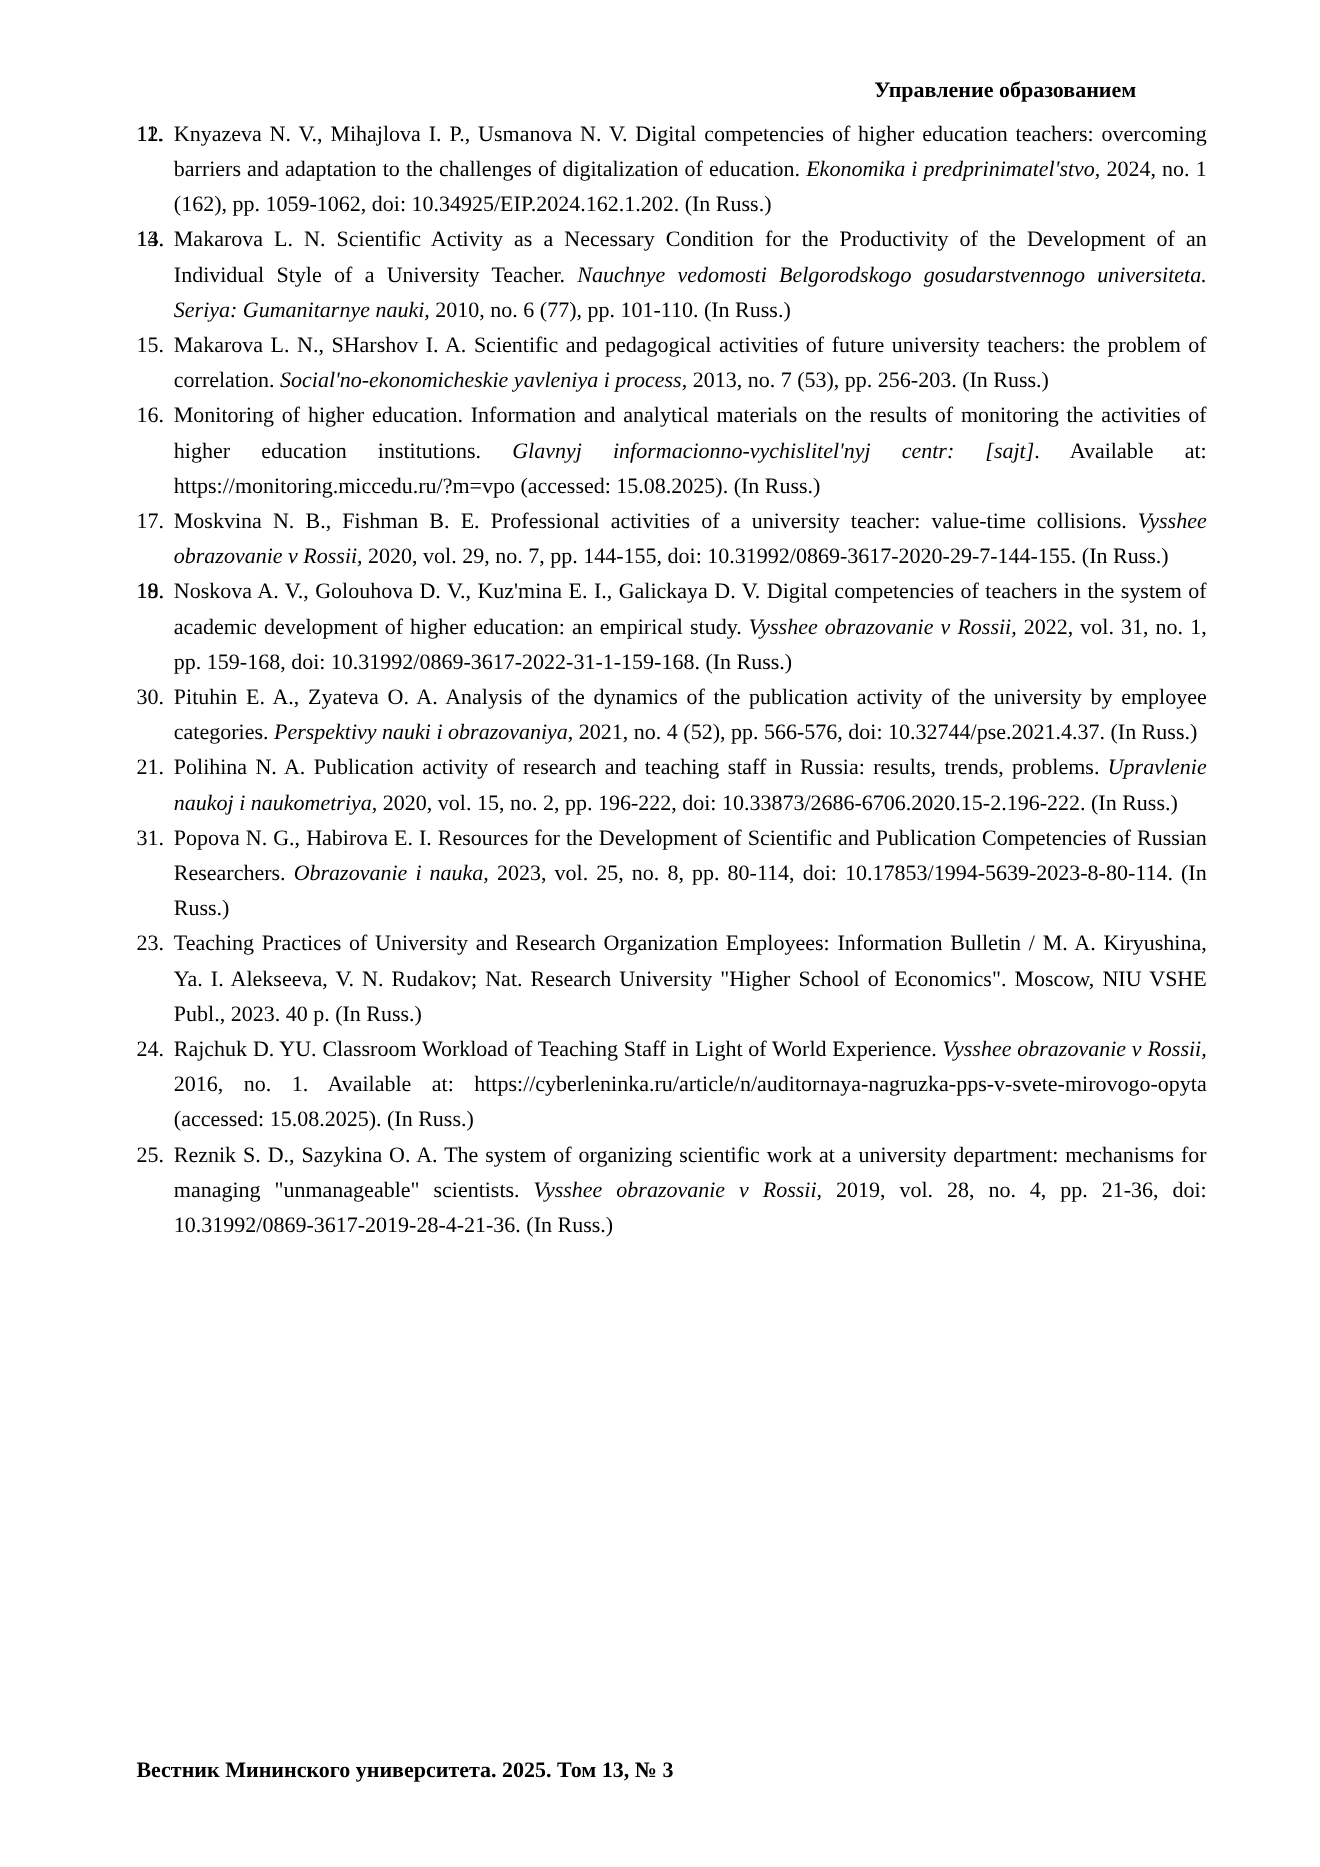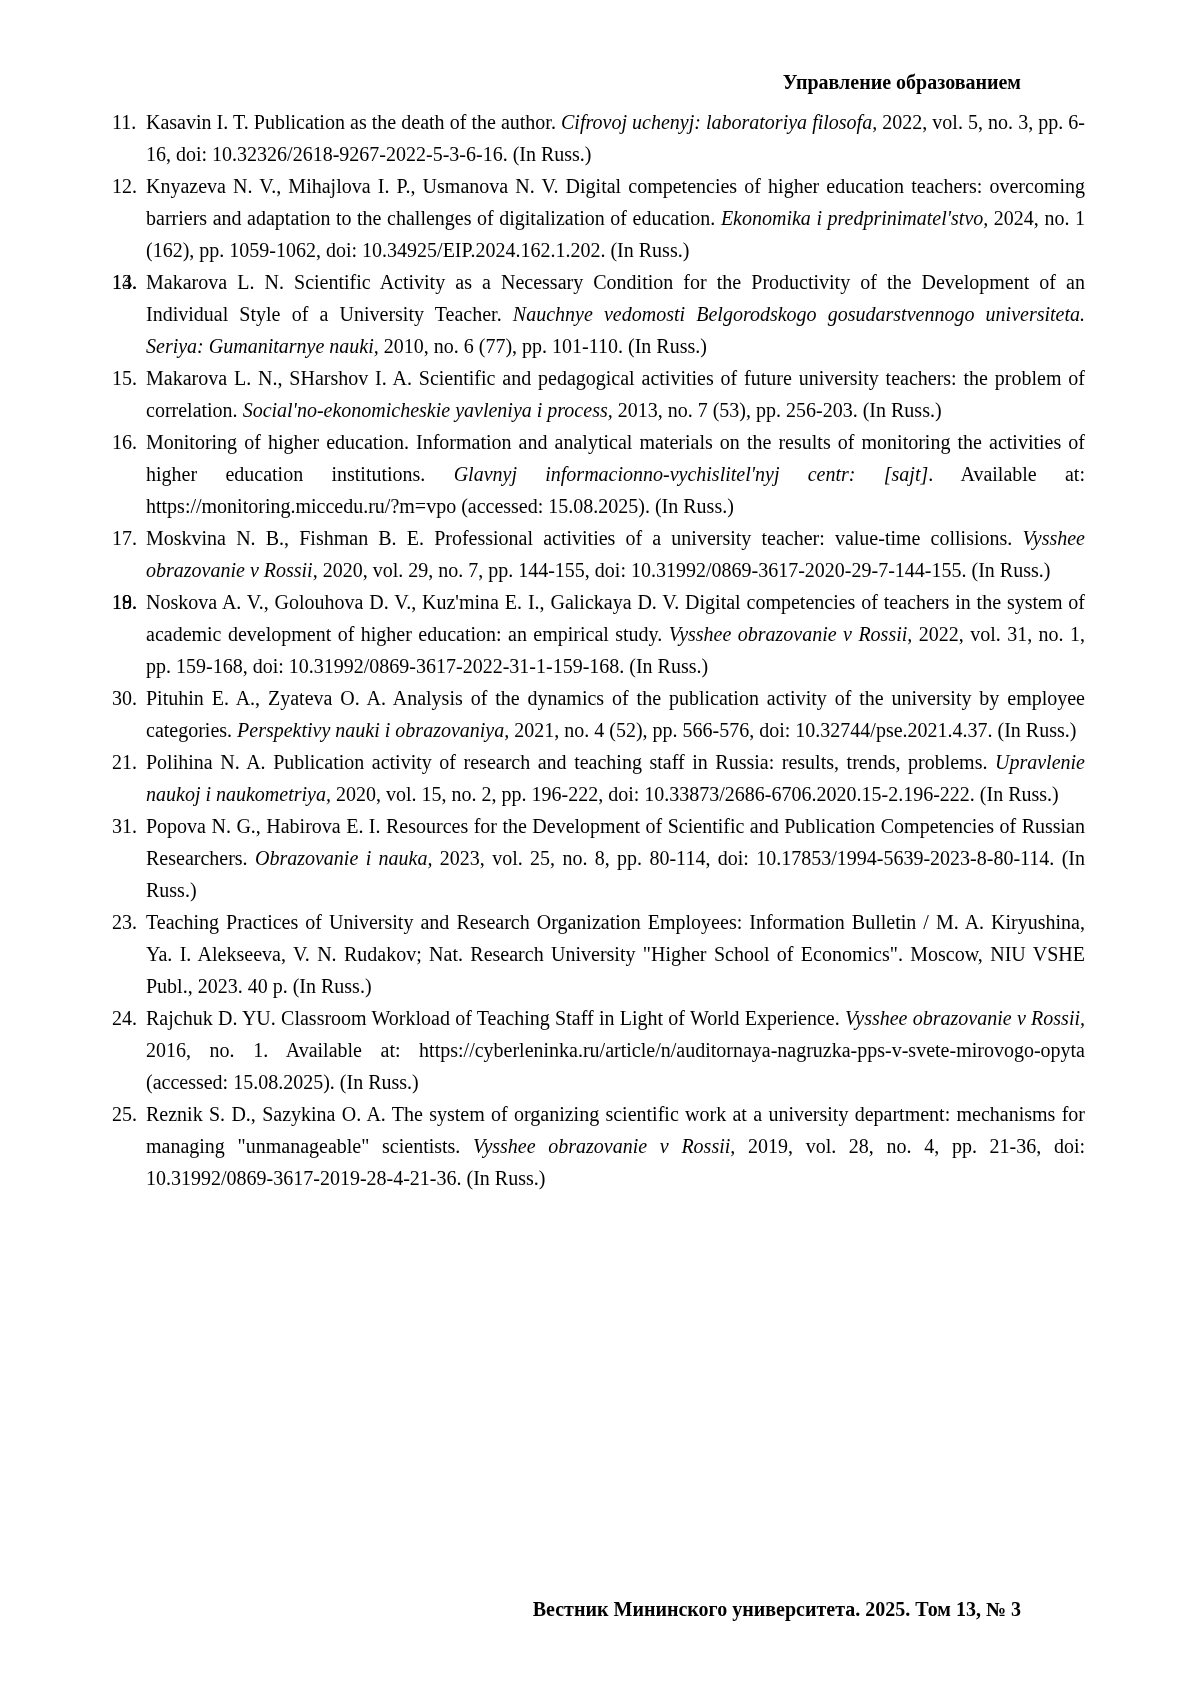--- a/index.html
+++ b/index.html
@@ -9,20 +9,21 @@
     background: #ffffff;
   }
   .page {
     position: relative;
     width: 1136px;
     height: 1697px;
     background: #ffffff;
     font-family: "Liberation Serif", "DejaVu Serif", serif;
     color: #000000;
     overflow: hidden;
+    margin-left: 12px;
   }
   .running-header {
     position: absolute;
     top: 70px;
     left: 112px;
     right: 115px;
     text-align: right;
     font-weight: bold;
     font-size: 20px;
     line-height: 24px;
@@ -49,34 +50,33 @@
     top: 0;
   }
   .ref-text em {
     font-style: italic;
   }
   .running-footer {
     position: absolute;
     top: 1596px;
     left: 112px;
     right: 115px;
-    text-align: right;
     font-weight: bold;
     font-size: 20px;
     line-height: 26px;
   }
 </style>
 </head>
 <body>
 
 <div class="page">
   <div class="running-header">Управление образованием</div>
 
   <ol class="references">
-      <li><span class="ref-num">11.</span><span class="ref-text"><span>Kasavin I. T. Publication as the death of the author. </span><em>Cifrovoj uchenyj: laboratoriya filosofa,</em><span> 2022, vol. 5, no. 3, pp. 6-16, doi: 10.32326/2618-9267-2022-5-3-6-16. (In Russ.)</span></span></li>
+      <li><span class="ref-num">11.</span></li>
       <li><span class="ref-num">12.</span><span class="ref-text"><span>Knyazeva N. V., Mihajlova I. P., Usmanova N. V. Digital competencies of higher education teachers: overcoming barriers and adaptation to the challenges of digitalization of education. </span><em>Ekonomika i predprinimatel'stvo,</em><span> 2024, no. 1 (162), pp. 1059-1062, doi: 10.34925/EIP.2024.162.1.202. (In Russ.)</span></span></li>
       <li><span class="ref-num">13.</span></li>
       <li><span class="ref-num">14.</span><span class="ref-text"><span>Makarova L. N. Scientific Activity as a Necessary Condition for the Productivity of the Development of an Individual Style of a University Teacher. </span><em>Nauchnye vedomosti Belgorodskogo gosudarstvennogo universiteta. Seriya: Gumanitarnye nauki,</em><span> 2010, no. 6 (77), pp. 101-110. (In Russ.)</span></span></li>
       <li><span class="ref-num">15.</span><span class="ref-text"><span>Makarova L. N., SHarshov I. A. Scientific and pedagogical activities of future university teachers: the problem of correlation. </span><em>Social'no-ekonomicheskie yavleniya i process,</em><span> 2013, no. 7 (53), pp. 256-203. (In Russ.)</span></span></li>
       <li><span class="ref-num">16.</span><span class="ref-text"><span>Monitoring of higher education. Information and analytical materials on the results of monitoring the activities of higher education institutions. </span><em>Glavnyj informacionno-vychislitel'nyj centr: [sajt]</em><span>. Available at: https://monitoring.miccedu.ru/?m=vpo (accessed: 15.08.2025). (In Russ.)</span></span></li>
       <li><span class="ref-num">17.</span><span class="ref-text"><span>Moskvina N. B., Fishman B. E. Professional activities of a university teacher: value-time collisions. </span><em>Vysshee obrazovanie v Rossii,</em><span> 2020, vol. 29, no. 7, pp. 144-155, doi: 10.31992/0869-3617-2020-29-7-144-155. (In Russ.)</span></span></li>
       <li><span class="ref-num">18.</span></li>
       <li><span class="ref-num">19.</span><span class="ref-text"><span>Noskova A. V., Golouhova D. V., Kuz'mina E. I., Galickaya D. V. Digital competencies of teachers in the system of academic development of higher education: an empirical study. </span><em>Vysshee obrazovanie v Rossii,</em><span> 2022, vol. 31, no. 1, pp. 159-168, doi: 10.31992/0869-3617-2022-31-1-159-168. (In Russ.)</span></span></li>
       <li><span class="ref-num">30.</span><span class="ref-text"><span>Pituhin E. A., Zyateva O. A. Analysis of the dynamics of the publication activity of the university by employee categories. </span><em>Perspektivy nauki i obrazovaniya,</em><span> 2021, no. 4 (52), pp. 566-576, doi: 10.32744/pse.2021.4.37. (In Russ.)</span></span></li>
       <li><span class="ref-num">21.</span><span class="ref-text"><span>Polihina N. A. Publication activity of research and teaching staff in Russia: results, trends, problems. </span><em>Upravlenie naukoj i naukometriya,</em><span> 2020, vol. 15, no. 2, pp. 196-222, doi: 10.33873/2686-6706.2020.15-2.196-222. (In Russ.)</span></span></li>

